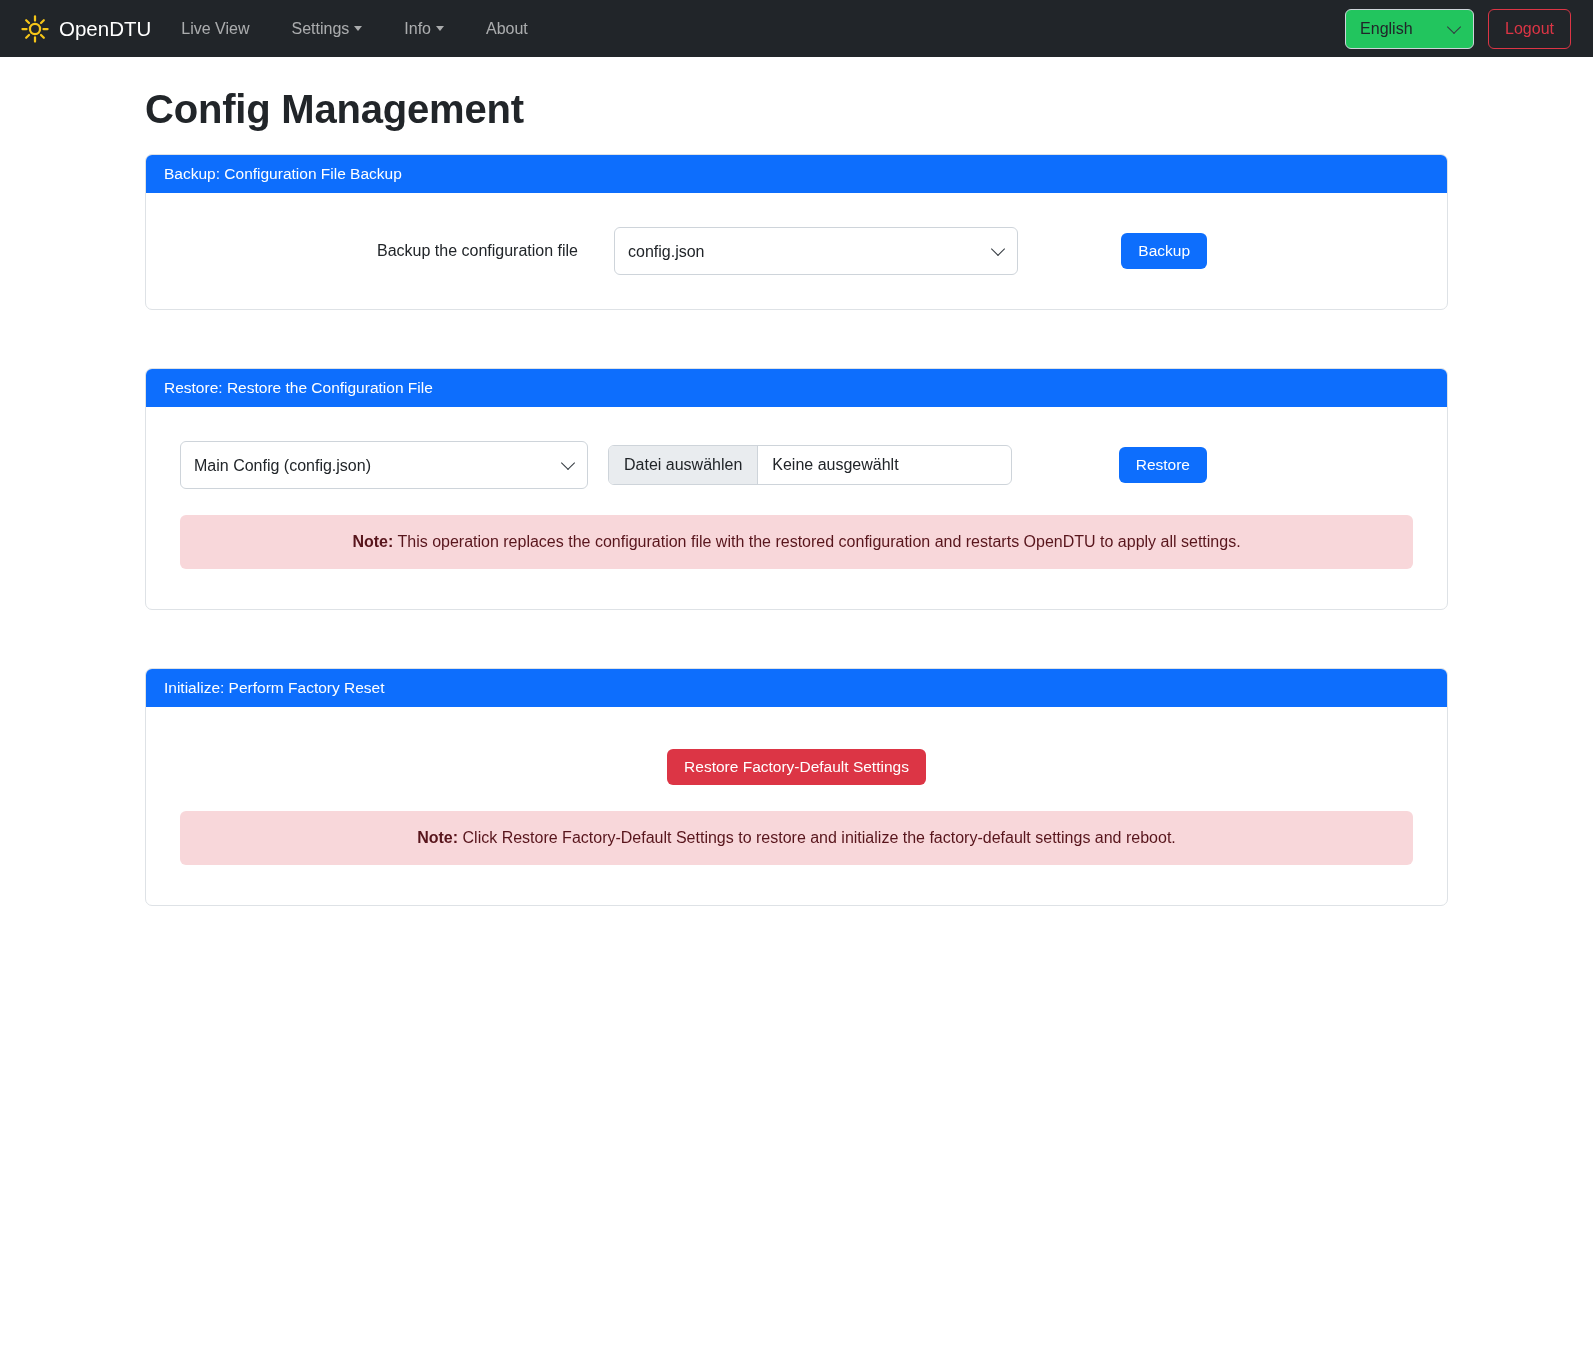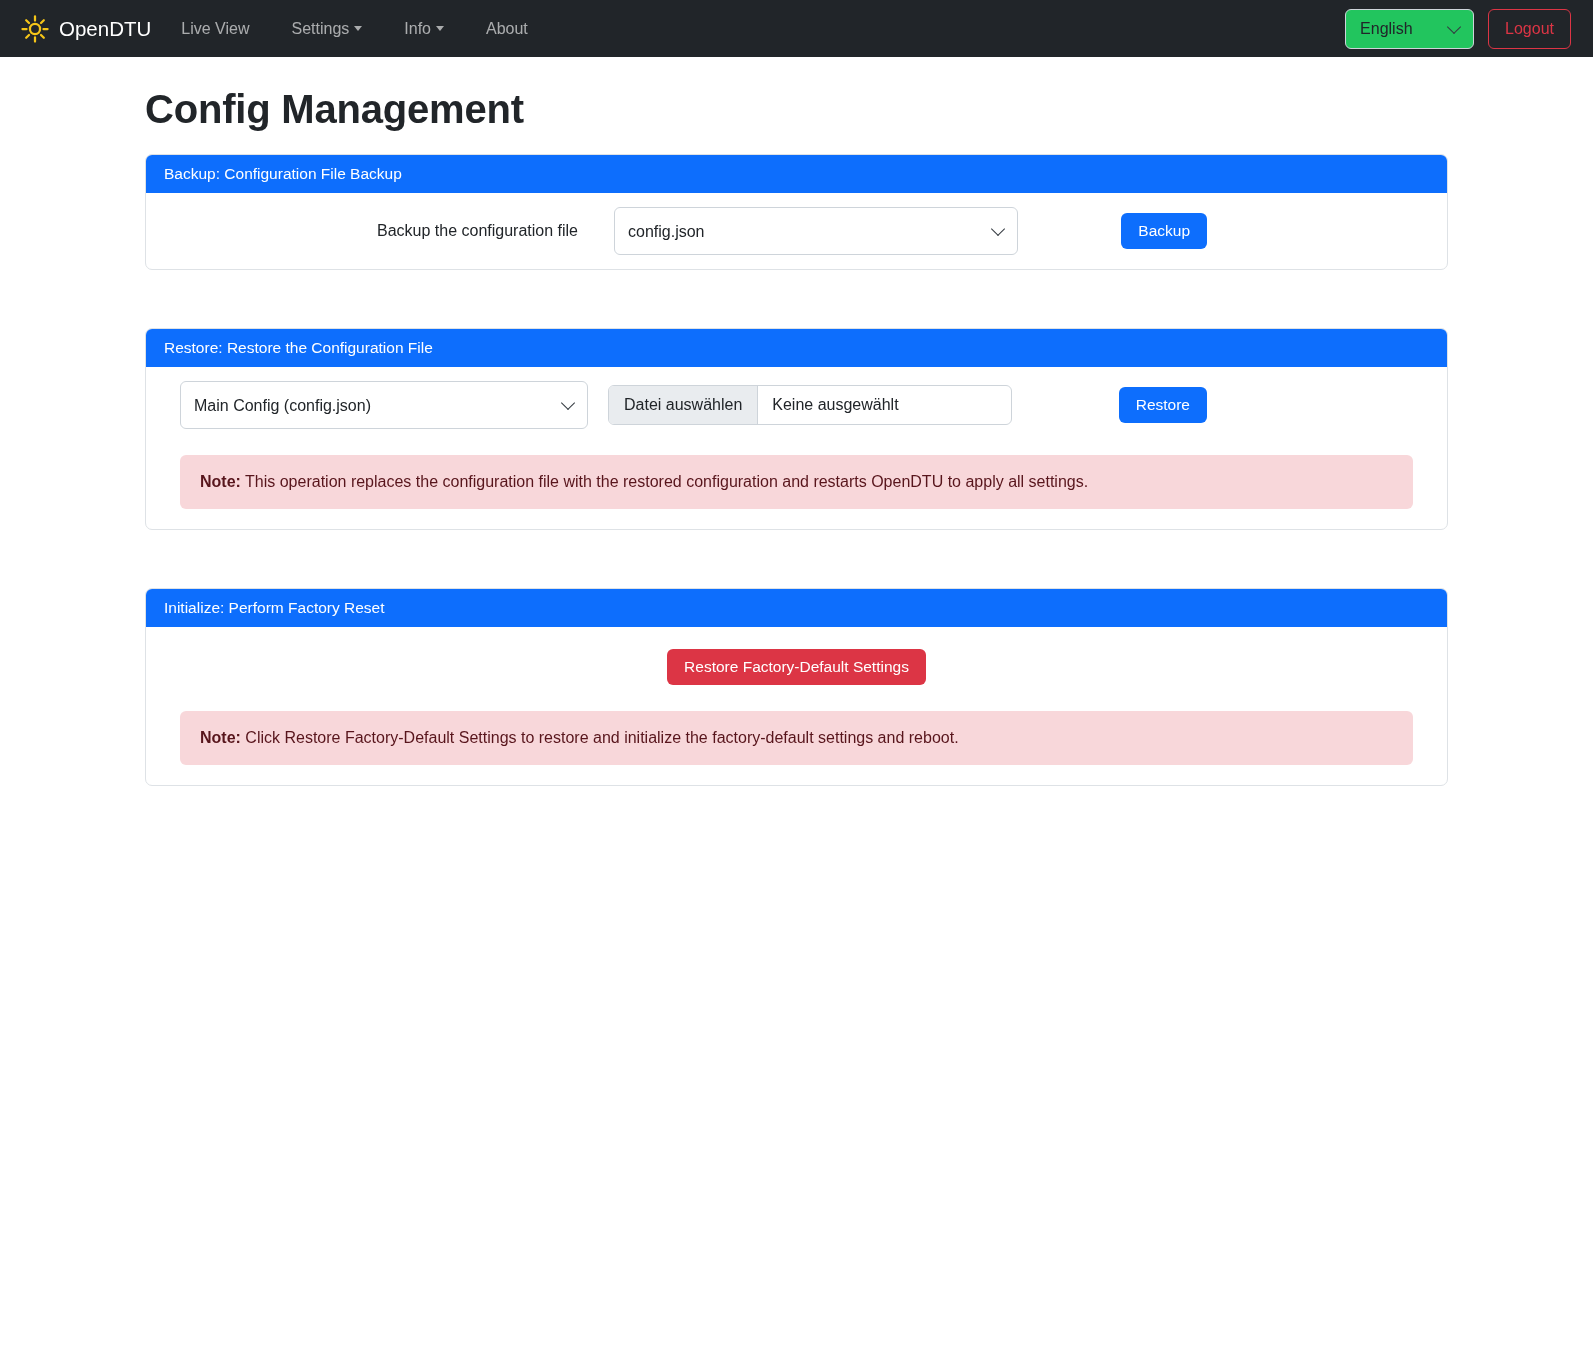--- a/index.html
+++ b/index.html
@@ -117,21 +117,21 @@
     overflow: hidden;
     background: #fff;
   }
   .card-header {
     background: #0d6efd;
     color: #fff;
     font-size: 15.5px;
     padding: 10px 18px;
   }
   .card-body {
-    padding: 14px 18px;
+    padding: 34px 18px;
   }
 
   .row-line {
     display: flex;
     align-items: center;
     gap: 0;
   }
 
   .form-label {
     width: 450px;
@@ -205,21 +205,21 @@
     font-size: 16px;
     color: #212529;
   }
 
   .note {
     background: #f8d7da;
     color: #58151c;
     border-radius: 6px;
     padding: 18px 20px;
     font-size: 16px;
-    text-align: left;
+    text-align: center;
     margin: 26px 16px 6px 16px;
   }
   .note b { font-weight: bold; }
 
   .center-row {
     display: flex;
     justify-content: center;
     padding-top: 8px;
   }
   .factory-note { margin-top: 26px; }

